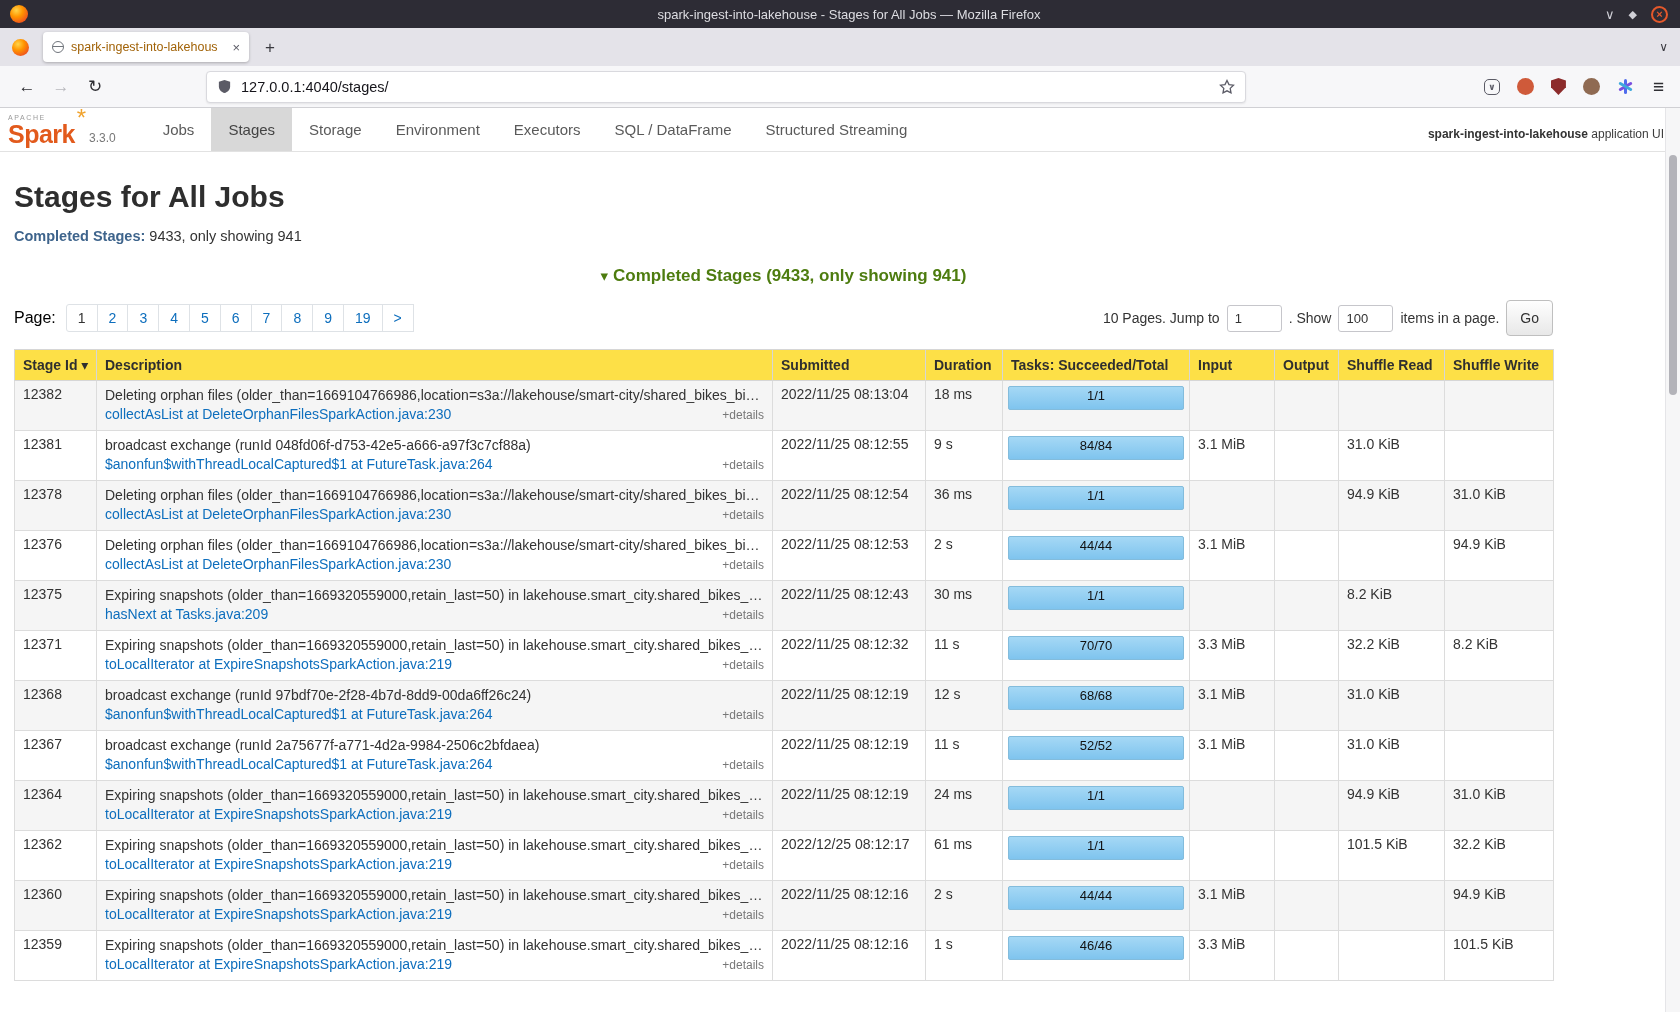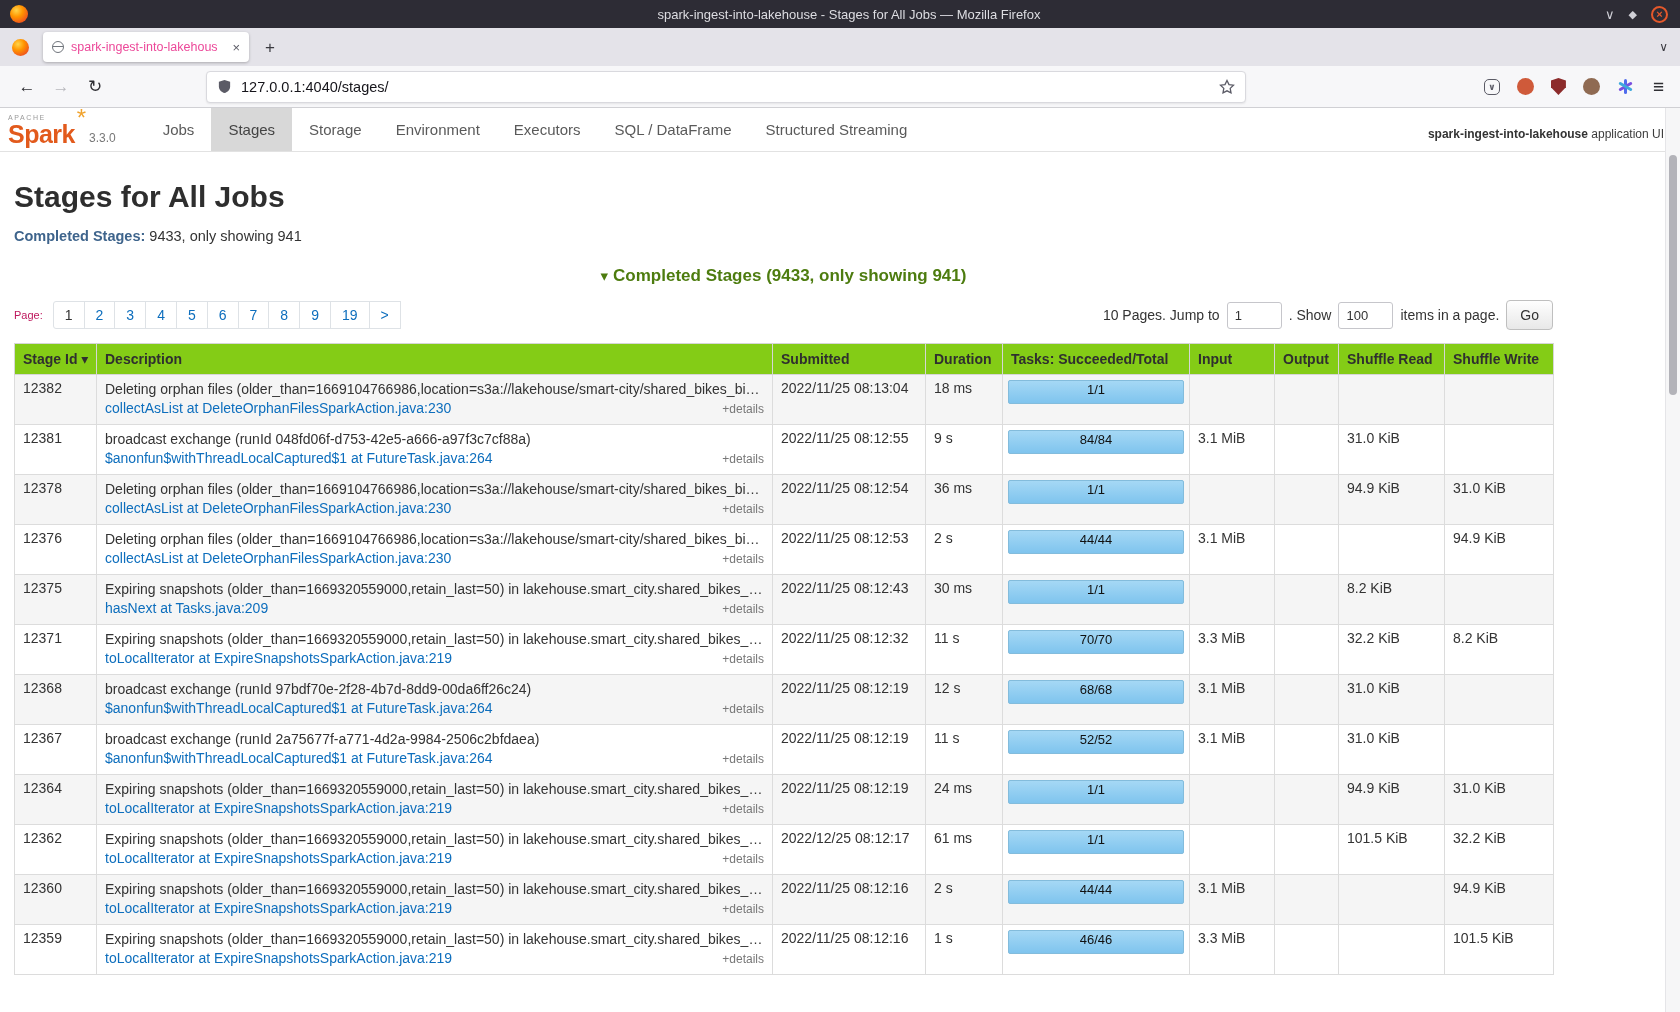--- a/index.html
+++ b/index.html
@@ -17,21 +17,21 @@
   .win-close { width:17px; height:17px; border:2px solid #e4582b; border-radius:50%; display:flex; align-items:center; justify-content:center; }
   .win-close span { color:#e4582b; font-size:11px; line-height:1; font-weight:bold; }
 
   
   .tabbar { height:38px; background:#e4e3e9; display:flex; align-items:center; padding:0 12px; }
   .ff-logo.small { width:17px; height:17px; }
   .tab { margin-left:14px; width:206px; height:30px; background:#fff; border-radius:4px;
     box-shadow:0 1px 3px rgba(0,0,0,.25); display:flex; align-items:center; padding:0 9px; gap:7px; }
   .favicon { width:12px; height:12px; border-radius:50%; border:1.5px solid #70757c; flex:0 0 auto; position:relative; }
   .favicon::after { content:""; position:absolute; left:0; right:0; top:4px; border-top:1px solid #70757c; }
-  .tab-title { flex:1; font-size:12.5px; color:#ec4899; white-space:nowrap; overflow:hidden; }
+  .tab-title { flex:1; font-size:12.5px; color:#a16207; white-space:nowrap; overflow:hidden; }
   .tab-close { color:#5b5b66; font-size:13px; line-height:1; }
   .newtab { margin-left:16px; font-size:17px; color:#3a3a40; line-height:1; }
   .tab-chevron { margin-left:auto; font-size:12px; color:#3a3a40; }
 
   
   .navbar { height:42px; background:#f7f7f9; border-bottom:1px solid #d0d0d4; display:flex; align-items:center; padding:0 12px; }
   .nav-btn { width:30px; height:30px; border-radius:4px; display:flex; align-items:center; justify-content:center;
     font-size:17px; color:#2f2f34; margin-right:4px; }
   .nav-btn.disabled { color:#b8b8bd; }
   .nav-spacer { width:92px; }
@@ -68,34 +68,34 @@
   
   .content { width:1539px; margin-left:14px; }
   h1 { font-size:30px; font-weight:bold; color:#2e2e2e; margin:28px 0 12px; }
   .summary-line { font-size:14.5px; line-height:20px; color:#333; }
   .s-label { font-weight:bold; color:#3e648c; margin-right:4px; }
   .collapse-h { margin-top:20px; font-size:17px; font-weight:bold; color:#4d7c0f; cursor:pointer;text-align:center; }
   .collapse-h .arrow { margin-right:5px; font-size:15px; }
 
   .pager-row { display:flex; justify-content:space-between; align-items:center; margin:14px 0 13px; }
   .pages { display:flex; align-items:center; gap:10px; }
-  .pages-label { font-size:11px; color:#be185d; }
+  .pages-label { font-size:16px; color:#000000; }
   .page-list { display:flex; }
   .page-btn { display:inline-block; padding:5px 11px; border:1px solid #dee2e6; margin-left:-1px; background:#fff;
     font-size:14px; color:#0d6ebd; cursor:pointer; }
   .page-list span:first-child { border-radius:3px 0 0 3px; margin-left:0; }
   .page-btn.current { color:#333; }
   .jump { display:flex; align-items:center; gap:7px; font-size:14px; color:#333; }
   .jump input { width:55px; height:27px; border:1px solid #c6c6cb; border-radius:3px; padding:0 7px; font-size:13px;
     font-family:inherit; color:#333; }
-  .go-btn { height:30px; padding:0 13px; border:1px solid #bfbfbf; border-radius:4px;
+  .go-btn { height:36px; padding:0 13px; border:1px solid #bfbfbf; border-radius:4px;
     background:linear-gradient(#fefefe,#e8e8e8); font-size:14px; color:#333; cursor:pointer; font-family:inherit; }
 
   table { width:100%; border-collapse:collapse; table-layout:fixed; margin-top:2px; }
-  th { border:1px solid #d6d6d6; padding:7px 8px; text-align:left; font-size:14px; color:#2f2f2f; background:#84cc16;
+  th { border:1px solid #d6d6d6; padding:7px 8px; text-align:left; font-size:14px; color:#2f2f2f; background:#fde047;
     white-space:nowrap; overflow:hidden; }
   td { border:1px solid #dcdcdc; padding:5px 8px; vertical-align:top; font-size:14px; color:#333;
     white-space:nowrap; overflow:hidden; }
   tbody tr:nth-of-type(odd) { background:#f5f5f5; }
   .desc-line { line-height:19px; overflow:hidden; text-overflow:ellipsis; white-space:nowrap; color:#333; }
   .desc-sub { display:flex; justify-content:space-between; align-items:baseline; line-height:19px; }
   a.stage-link { color:#0d6ebd; text-decoration:none; font-size:14px; overflow:hidden; text-overflow:ellipsis; white-space:nowrap; }
   .details { color:#777; font-size:12px; cursor:pointer; flex:0 0 auto; margin-left:8px; }
   .c-tasks { padding:5px 5px; }
   .progress { height:24px; border:1px solid #83bcdc; border-radius:2px;

